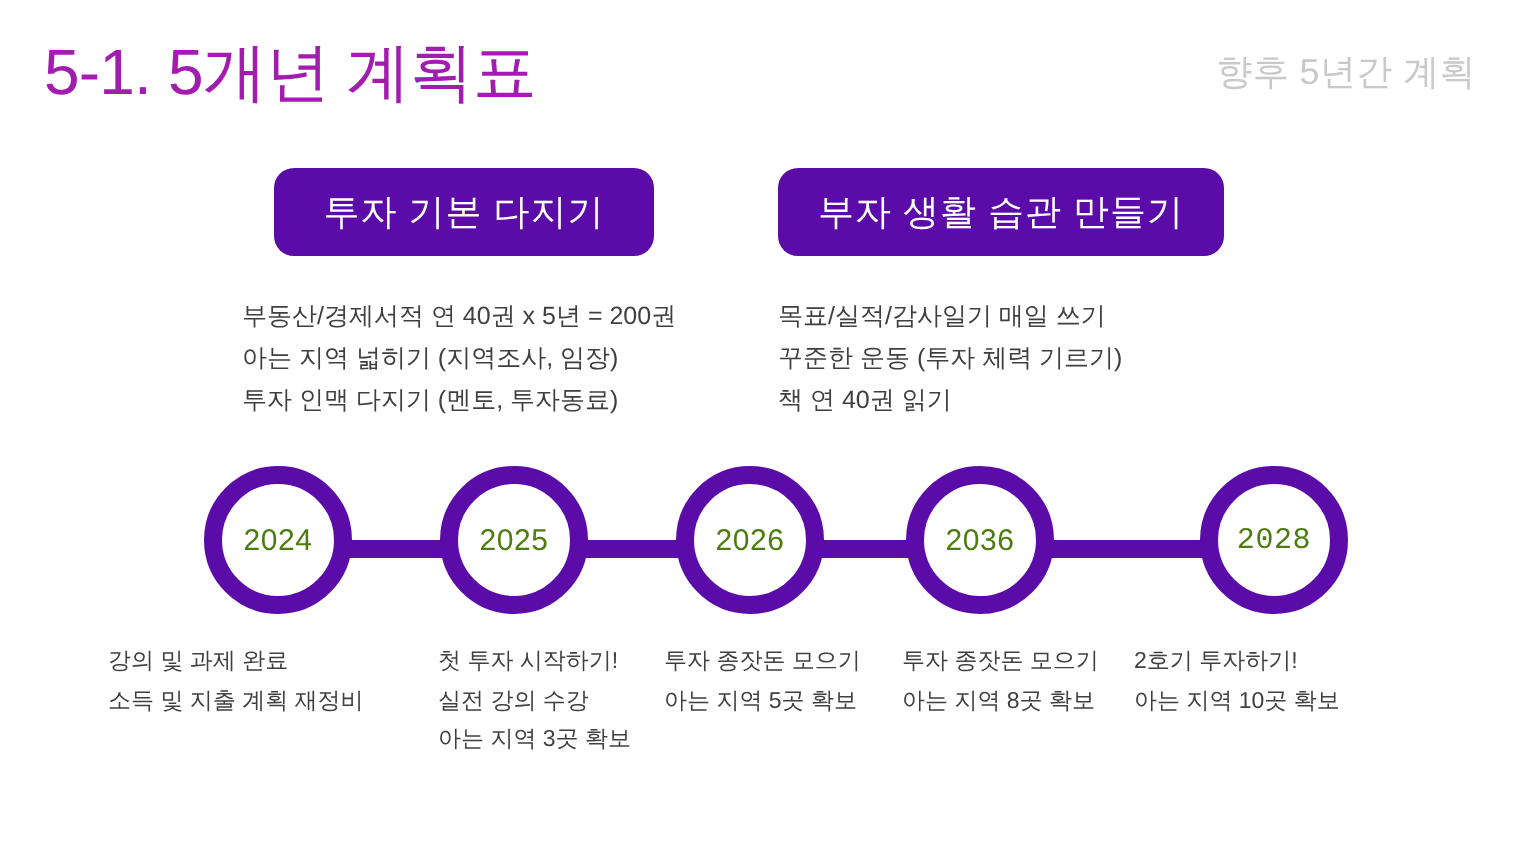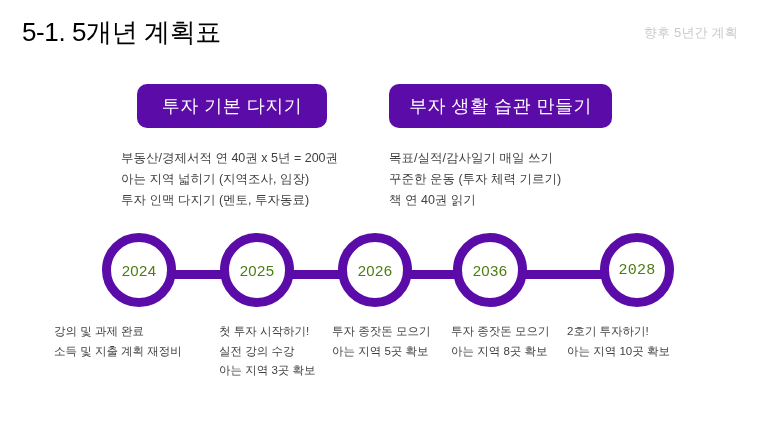--- a/index.html
+++ b/index.html
@@ -16,30 +16,30 @@
     height: 428px;
     background: #ffffff;
     overflow: hidden;
   }
 
   
   #page-title {
     position: absolute;
     left: 22px;
     top: 15px;
-    font-size: 26px;
+    font-size: 32px;
     letter-spacing: -0.4px;
-    color: #000000;
+    color: #a21caf;
     white-space: nowrap;
   }
   #header-note {
     position: absolute;
     right: 22px;
     top: 24px;
-    font-size: 13px;
+    font-size: 18px;
     color: #c9c9c9;
     white-space: nowrap;
     letter-spacing: 0.2px;
   }
 
   
   .pill {
     position: absolute;
     height: 44px;
     border-radius: 10px;

